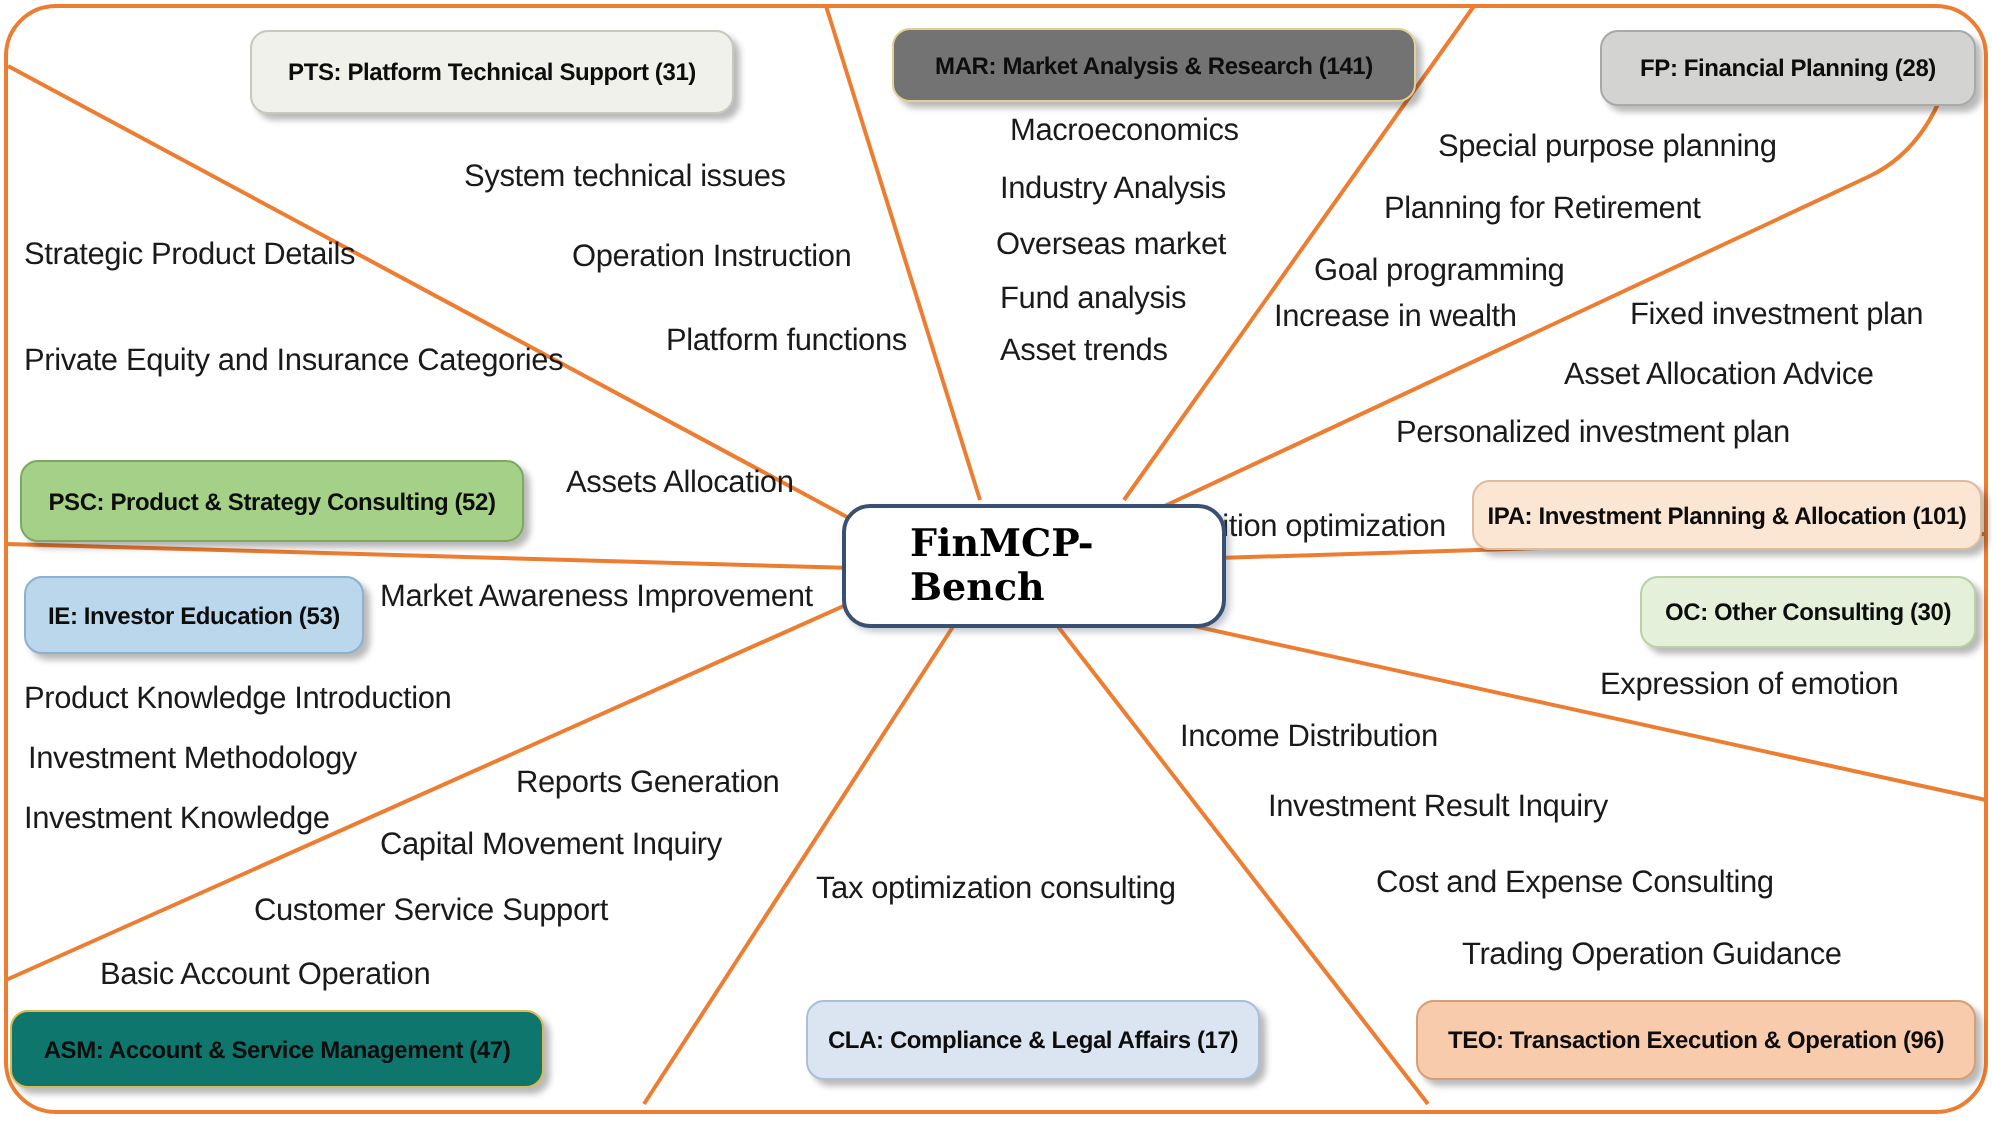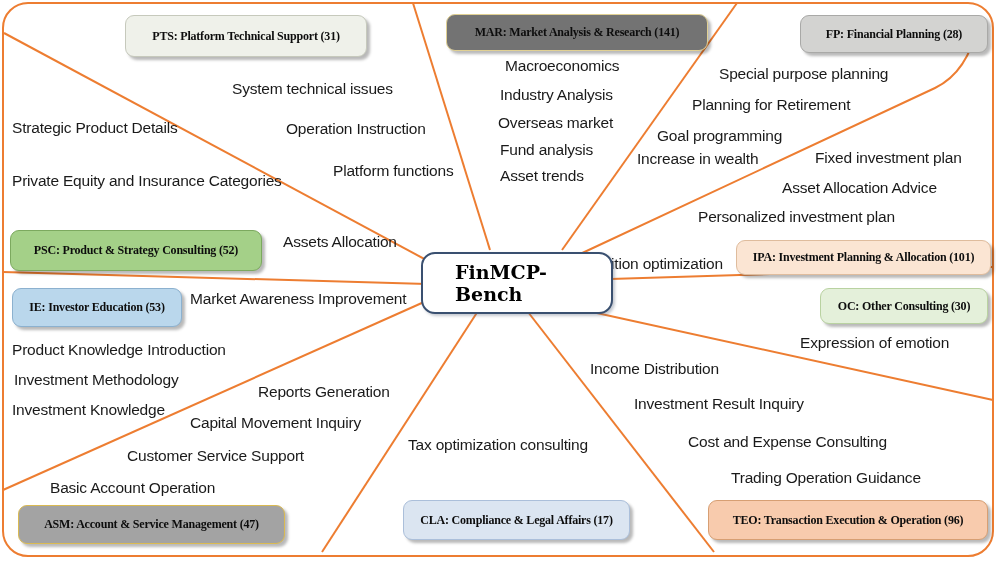--- a/index.html
+++ b/index.html
@@ -19,21 +19,21 @@
     display:flex;align-items:center;justify-content:center;
     box-shadow:2px 2px 3px rgba(90,100,120,0.35);
     font-family:"DejaVu Serif","Liberation Serif",serif;font-weight:bold;font-size:19px;color:#000;
     z-index:3;
   }
   .cat{
     position:absolute;border:1px solid;border-radius:9px;
     display:flex;align-items:center;justify-content:center;
     box-shadow:3px 3px 3px rgba(0,0,0,0.28);
     font-weight:bold;font-size:12px;letter-spacing:-0.2px;color:#0d0d0d;
-    white-space:nowrap;z-index:2;font-family:Liberation Serif, serif;
+    white-space:nowrap;z-index:2;
   }
   .leaf{
     position:absolute;font-size:15.5px;letter-spacing:-0.2px;white-space:nowrap;
     color:#1a1a1a;z-index:2;
   }
 </style>
 </head>
 <body>
 
 <div class="stage">
@@ -71,21 +71,21 @@
   </div>
   <div class="cat" style="left: 820px; top: 288px; width: 166px; height: 34px; background-color: rgb(228, 240, 218); border-color: rgb(185, 210, 161);">
     <span>OC: Other Consulting (30)</span>
   </div>
   <div class="cat" style="left: 708px; top: 500px; width: 278px; height: 38px; background-color: rgb(248, 203, 173); border-color: rgb(215, 159, 115);">
     <span>TEO: Transaction Execution &amp; Operation (96)</span>
   </div>
   <div class="cat" style="left: 403px; top: 500px; width: 225px; height: 38px; background-color: rgb(219, 229, 241); border-color: rgb(171, 191, 218);">
     <span>CLA: Compliance &amp; Legal Affairs (17)</span>
   </div>
-  <div class="cat" style="left: 18px; top: 505px; width: 265px; height: 37px; background-color: #a3a3a3; border-color: rgb(218, 186, 82);">
+  <div class="cat" style="left: 5px; top: 505px; width: 265px; height: 37px; background-color: #0f766e; border-color: rgb(218, 186, 82);">
     <span>ASM: Account &amp; Service Management (47)</span>
   </div>
   <div class="cat" style="left: 12px; top: 288px; width: 168px; height: 37px; background-color: rgb(186, 215, 236); border-color: rgb(140, 177, 207);">
     <span>IE: Investor Education (53)</span>
   </div>
   <div class="cat" style="left: 10px; top: 230px; width: 250px; height: 39px; background-color: rgb(164, 208, 136); border-color: rgb(124, 169, 95); text-align: right;">
     <span>PSC: Product &amp; Strategy Consulting (52)</span>
   </div>
 
   <div class="leaf" style="left:232px;top:80px">System technical issues</div>

